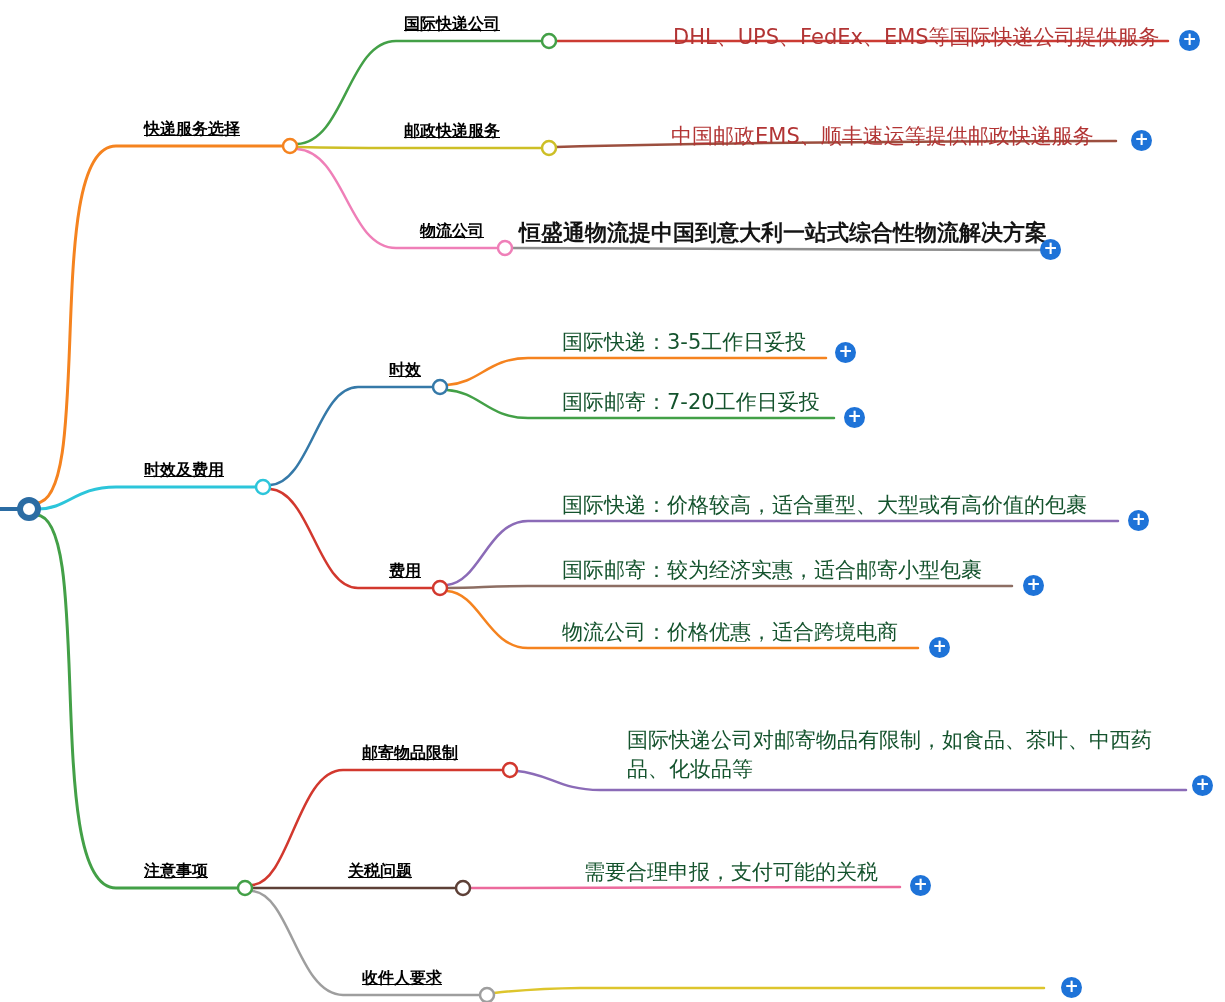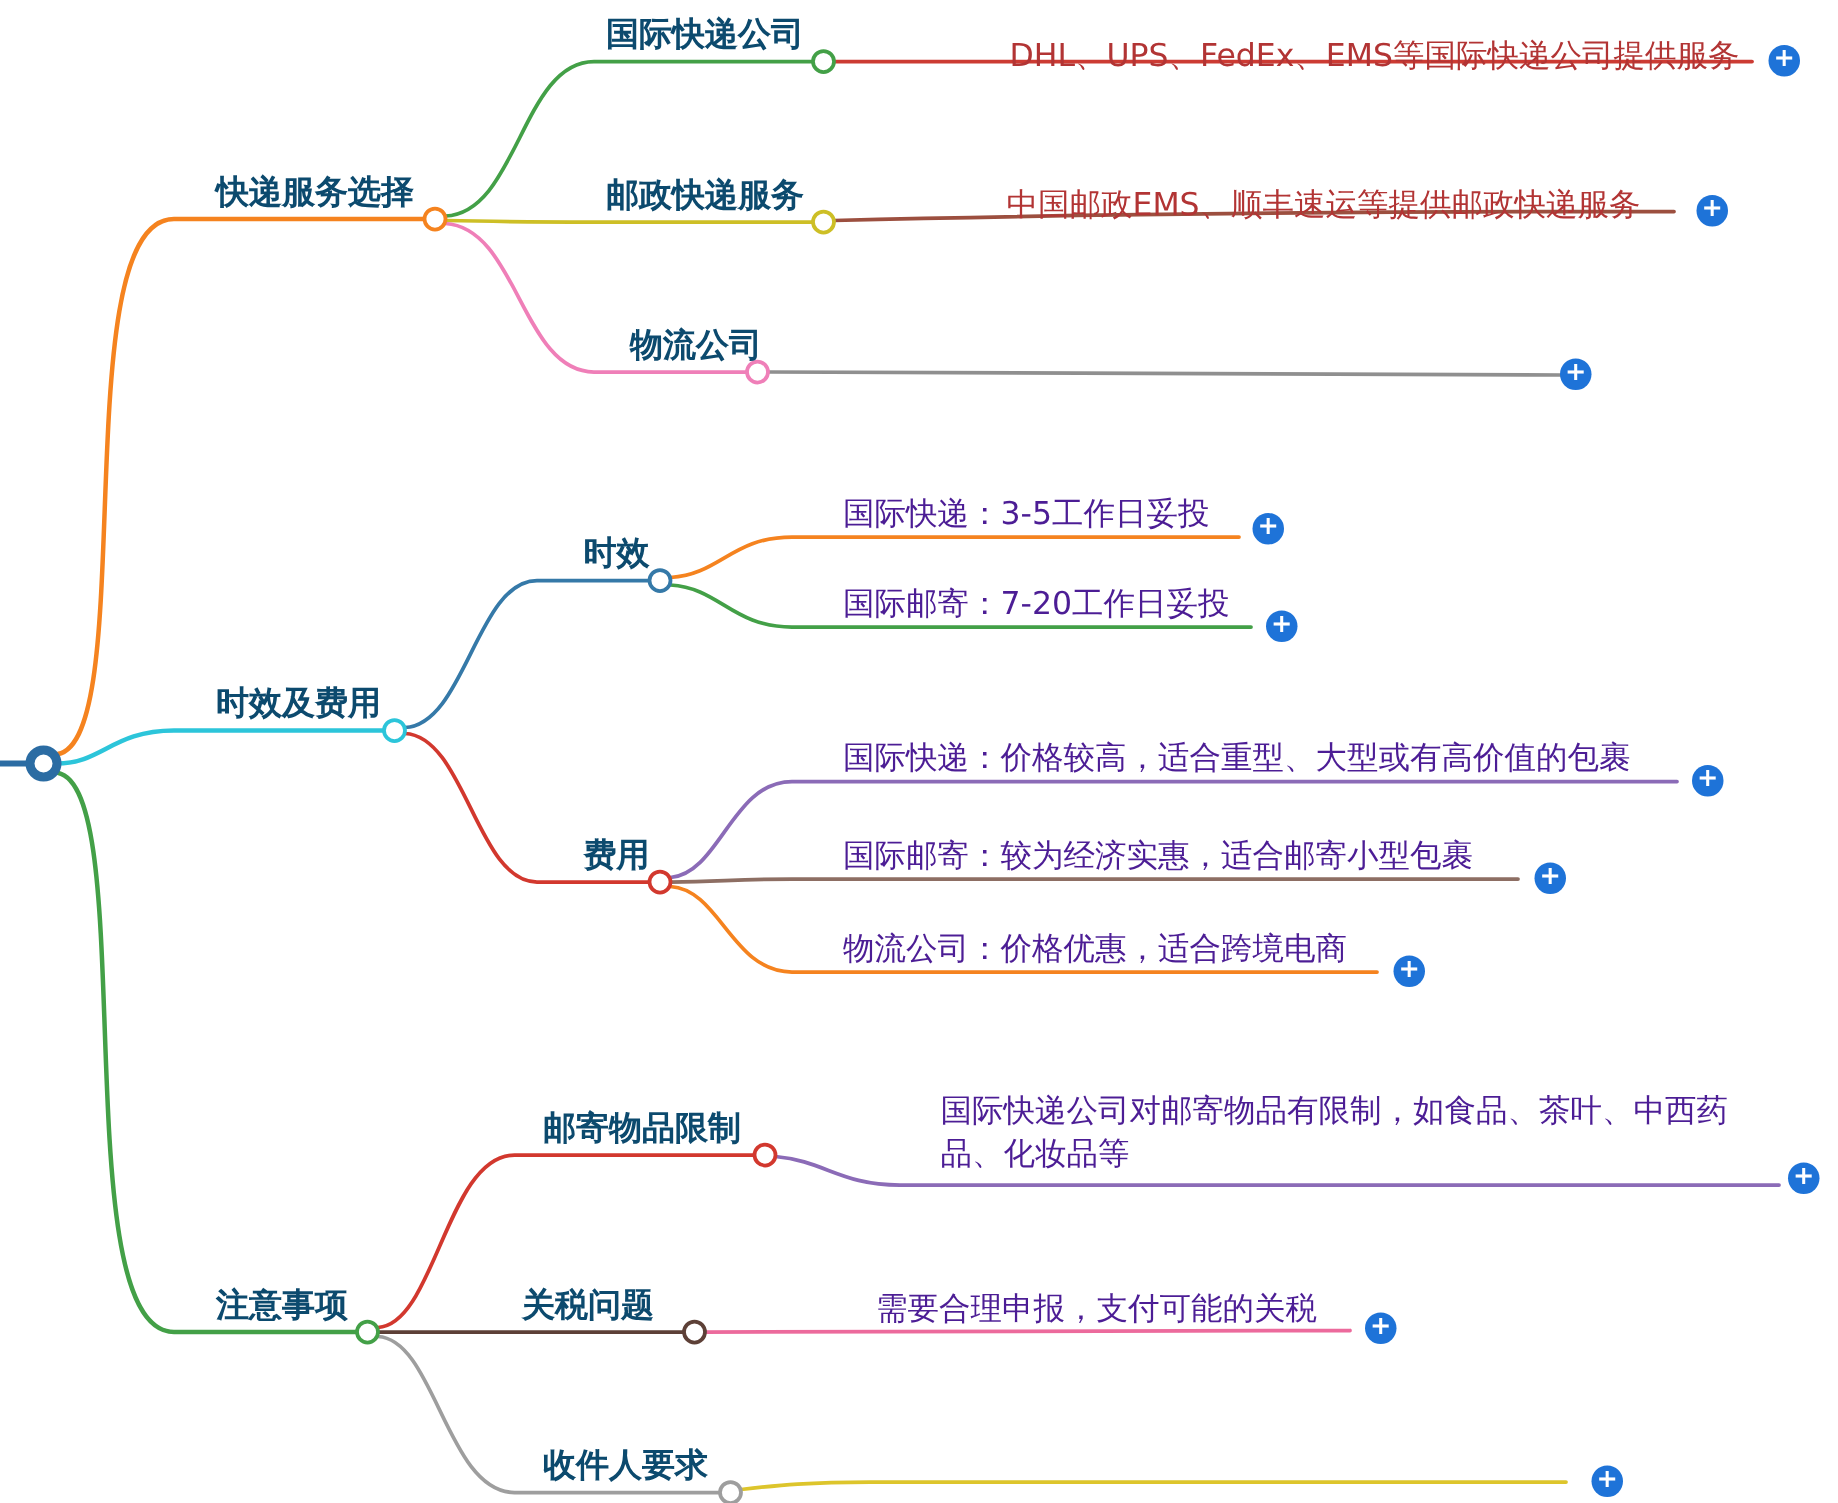--- a/index.html
+++ b/index.html
@@ -1,25 +1,25 @@
 <!DOCTYPE html>
 <html><head>
 <meta charset="utf-8">
 <style>
   * { margin:0; padding:0; box-sizing:border-box; }
   html,body { width:1225px; height:1002px; background:#ffffff; }
   body { font-family:"DejaVu Sans","Liberation Sans",sans-serif; }
   .canvas { position:relative; width:1225px; height:1002px; background:#ffffff; overflow:hidden; }
   .canvas > svg { position:absolute; left:0; top:0; }
   .label {
-    position:absolute; font-weight:bold; color:#0c4a6e;
-    font-size:22px; line-height:28px; white-space:nowrap; cursor:pointer;
+    position:absolute; font-weight:bold; color:#000000;
+    font-size:16px; line-height:28px; white-space:nowrap; cursor:pointer;text-decoration:underline;
   }
   .leaf {
-    position:absolute; font-size:21px; color:#4c1d95;
+    position:absolute; font-size:21px; color:#14532d;
     line-height:27px; white-space:nowrap; cursor:pointer;
   }
   .leaf.dark-red { color:#b23434;margin-top:12px; }
   .leaf.bold-black { color:#141414; font-weight:bold; font-size:22px; }
   .leaf.wrap { white-space:normal; width:560px; line-height:29px; }
   .plus {
     position:absolute; width:21px; height:21px; border-radius:50%;
     background:#1e73d8; color:#ffffff; display:flex; align-items:center;
     justify-content:center; cursor:pointer;
   }
@@ -85,20 +85,21 @@
   <div class="label" style="left:144px;top:456px">时效及费用</div>
   <div class="label" style="left:389px;top:356px">时效</div>
   <div class="label" style="left:389px;top:557px">费用</div>
   <div class="label" style="left:144px;top:857px">注意事项</div>
   <div class="label" style="left:362px;top:739px">邮寄物品限制</div>
   <div class="label" style="left:348px;top:857px">关税问题</div>
   <div class="label" style="left:362px;top:964px">收件人要求</div>
 
   <div class="leaf dark-red" style="left:673px;top:12px">DHL、UPS、FedEx、EMS等国际快递公司提供服务</div>
   <div class="leaf dark-red" style="left:671px;top:111px">中国邮政EMS、顺丰速运等提供邮政快递服务</div>
+  <div class="leaf bold-black" style="left:519px;top:219px">恒盛通物流提中国到意大利一站式综合性物流解决方案</div>
   <div class="leaf" style="left:562px;top:329px">国际快递：3-5工作日妥投</div>
   <div class="leaf" style="left:562px;top:389px">国际邮寄：7-20工作日妥投</div>
   <div class="leaf" style="left:562px;top:492px">国际快递：价格较高，适合重型、大型或有高价值的包裹</div>
   <div class="leaf" style="left:562px;top:557px">国际邮寄：较为经济实惠，适合邮寄小型包裹</div>
   <div class="leaf" style="left:562px;top:619px">物流公司：价格优惠，适合跨境电商</div>
   <div class="leaf wrap" style="left:627px;top:726px">国际快递公司对邮寄物品有限制，如食品、茶叶、中西药品、化妆品等</div>
   <div class="leaf" style="left:584px;top:859px">需要合理申报，支付可能的关税</div>
 
   <div class="plus" style="left:1179px;top:30px">
       <span class="plus-glyph">+</span>

